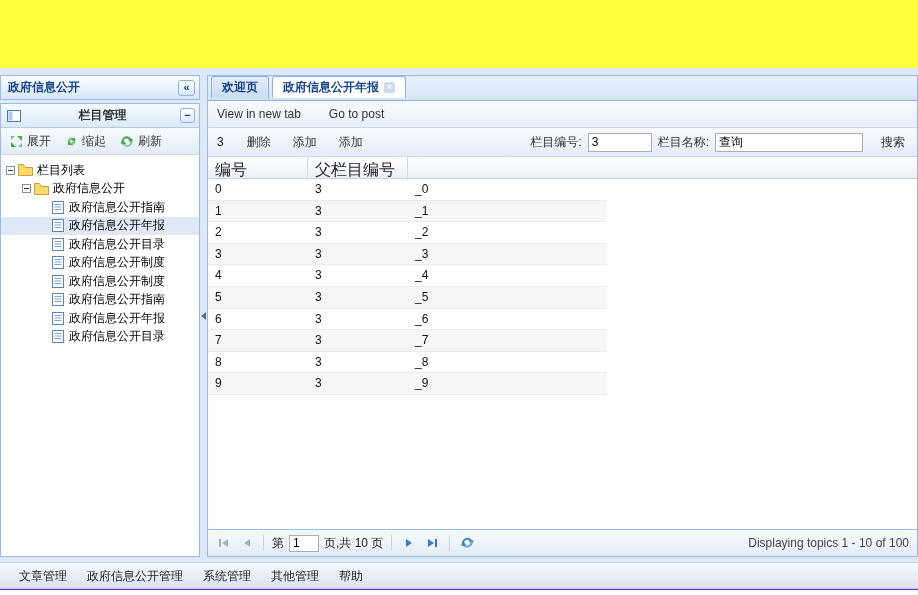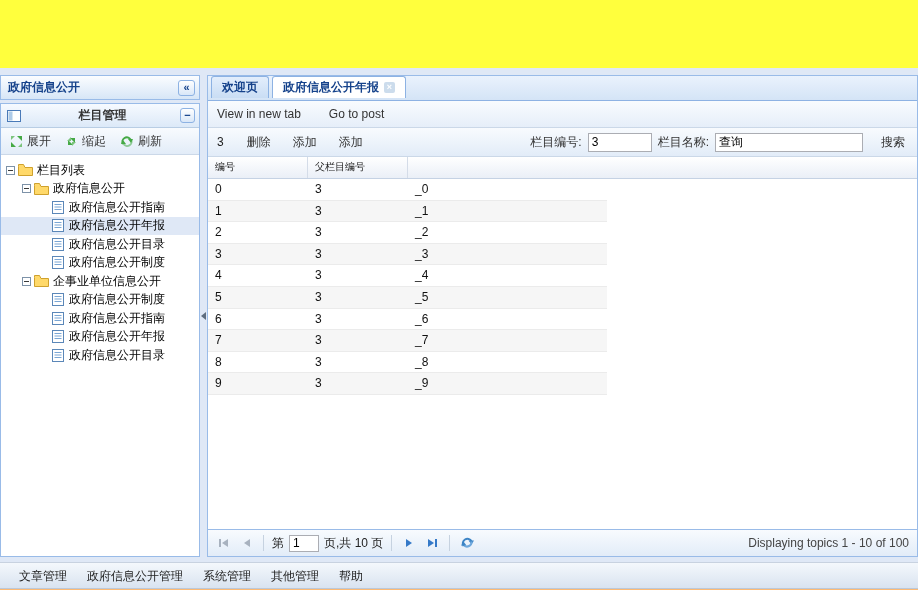--- a/index.html
+++ b/index.html
@@ -1,18 +1,18 @@
 <!DOCTYPE html>
 <html><head>
 <meta charset="utf-8">
 <style>
   * { margin:0; padding:0; box-sizing:border-box; }
   html,body { width:918px; height:595px; }
   body { font-family:"Liberation Sans","DejaVu Sans",sans-serif; font-size:12px; color:#222; background:#fff; }
-  .app { position:relative; width:918px; height:595px; overflow:hidden; background:#fdba74; }
+  .app { position:relative; width:918px; height:595px; overflow:hidden; background:#6d28d9; }
 
   
   .banner { position:absolute; top:0; left:0; width:918px; height:68px; background:#ffff3d; }
 
   
   .viewport-bg { position:absolute; top:68px; left:0; width:918px; height:494px; background:#dfe8f6; }
 
   
   .region { position:absolute; top:75px; left:0; width:918px; height:482px; display:flex; }
 
@@ -68,21 +68,21 @@
   .filters { margin-left:auto; display:flex; align-items:center; gap:6px; }
   .flabel { color:#333; }
   .tfield { height:19px; border:1px solid #abadb3; background:#fff; font-size:12px; padding:0 3px;
     font-family:"Liberation Sans","DejaVu Sans",sans-serif; }
   .tfield.small { width:64px; }
   .tfield.wide { width:148px; margin-right:8px; }
   .search-btn { color:#333; cursor:pointer; padding:2px 4px; }
 
   
   .grid-header { height:22px; display:flex; background:linear-gradient(#ffffff,#eaeff7); border-bottom:1px solid #c5d2e4; }
-  .gh-cell { padding:3px 0 0 7px; font-size:10px; color:#222; border-right:1px solid #d4dce8; cursor:pointer; }
+  .gh-cell { padding:3px 0 0 7px; font-size:16px; color:#222; border-right:1px solid #d4dce8; cursor:pointer; }
   .gh-0 { width:100px; } .gh-1 { width:100px; } .gh-2 { width:197px;margin-top:36px; } .gh-fill { flex:1; border-right:none; }
   .grid-body { flex:1; background:#fff; }
   .grid-row { width:399px; height:21.6px; display:flex; border-bottom:1px solid #ebebeb; cursor:pointer; background:#fff; }
   .grid-row.stripe { background:#f6f6f6; }
   .g-cell { padding:3px 0 0 7px; font-size:12px; color:#111; }
   .g-0 { width:100px; } .g-1 { width:100px; } .g-2 { width:197px; }
 
   
   .paging-bar { height:27px; border-top:1px solid #99bbe8; background:linear-gradient(#f8fbfe,#e2ecf8);
     display:flex; align-items:center; padding:0 6px 0 6px; gap:5px; }
@@ -231,31 +231,20 @@
             <span class="tree-icon">
                 <svg width="12" height="13" viewBox="0 0 12 13">
                   <rect x="0.5" y="0.5" width="11" height="12" fill="#fff" stroke="#5b87b8"></rect>
                   <line x1="2.5" y1="3.5" x2="9.5" y2="3.5" stroke="#7aa6d4"></line>
                   <line x1="2.5" y1="6" x2="9.5" y2="6" stroke="#7aa6d4"></line>
                   <line x1="2.5" y1="8.5" x2="9.5" y2="8.5" stroke="#7aa6d4"></line>
                 </svg>
               </span>
             <span class="tree-label">政府信息公开制度</span>
           </div>
-          <div class="tree-row indent-1">
-            <span class="elbow">
-                <span class="minusbox"></span>
-              </span>
-            <span class="tree-icon">
-                <svg width="15" height="12" viewBox="0 0 15 12">
-                  <path d="M0.5 2.5 L0.5 11.5 L14.5 11.5 L14.5 3.5 L7 3.5 L5.5 0.5 L0.5 0.5 Z" fill="#ffd96a" stroke="#cfa12d"></path>
-                </svg>
-              </span>
-            <span class="tree-label">企事业单位信息公开</span>
-          </div>
           <div class="tree-row indent-2">
             <span class="elbow"></span>
             <span class="tree-icon">
                 <svg width="12" height="13" viewBox="0 0 12 13">
                   <rect x="0.5" y="0.5" width="11" height="12" fill="#fff" stroke="#5b87b8"></rect>
                   <line x1="2.5" y1="3.5" x2="9.5" y2="3.5" stroke="#7aa6d4"></line>
                   <line x1="2.5" y1="6" x2="9.5" y2="6" stroke="#7aa6d4"></line>
                   <line x1="2.5" y1="8.5" x2="9.5" y2="8.5" stroke="#7aa6d4"></line>
                 </svg>
               </span>

